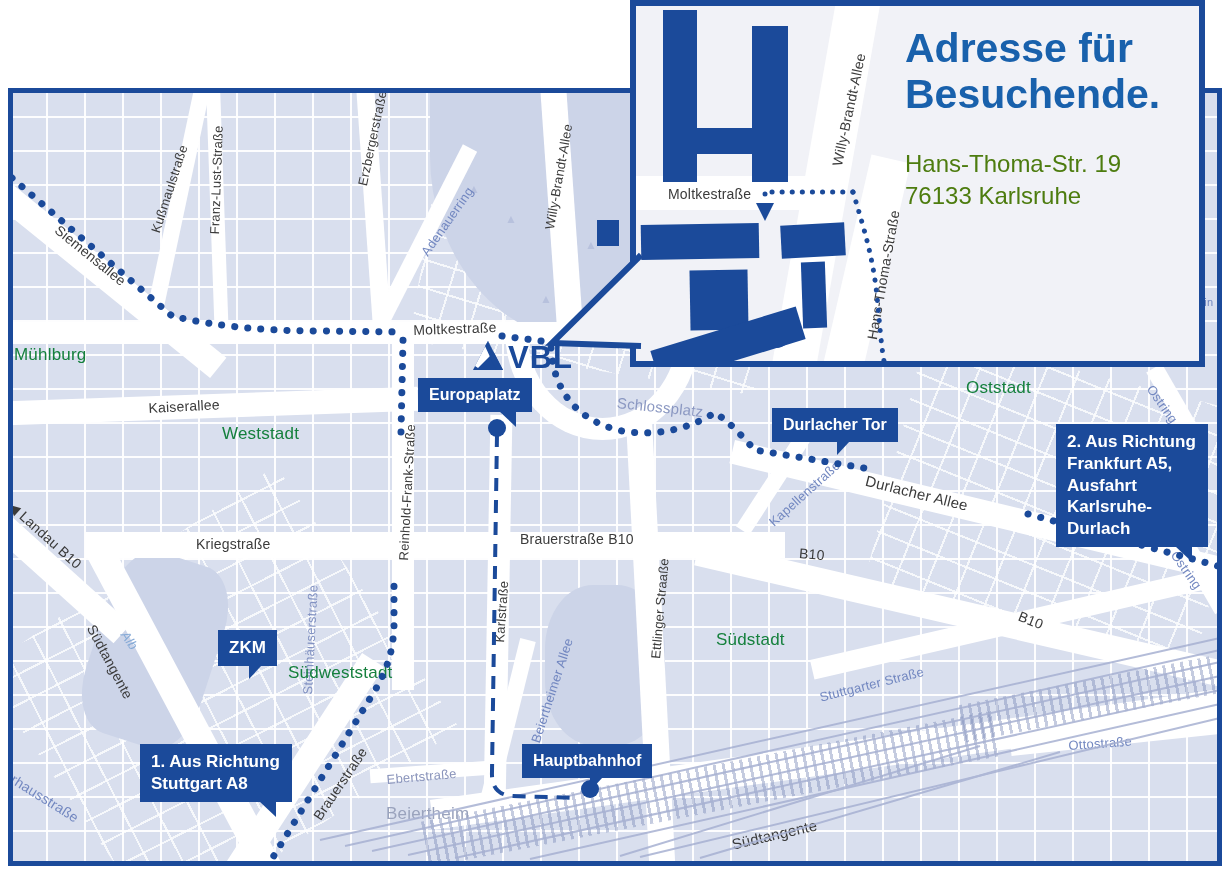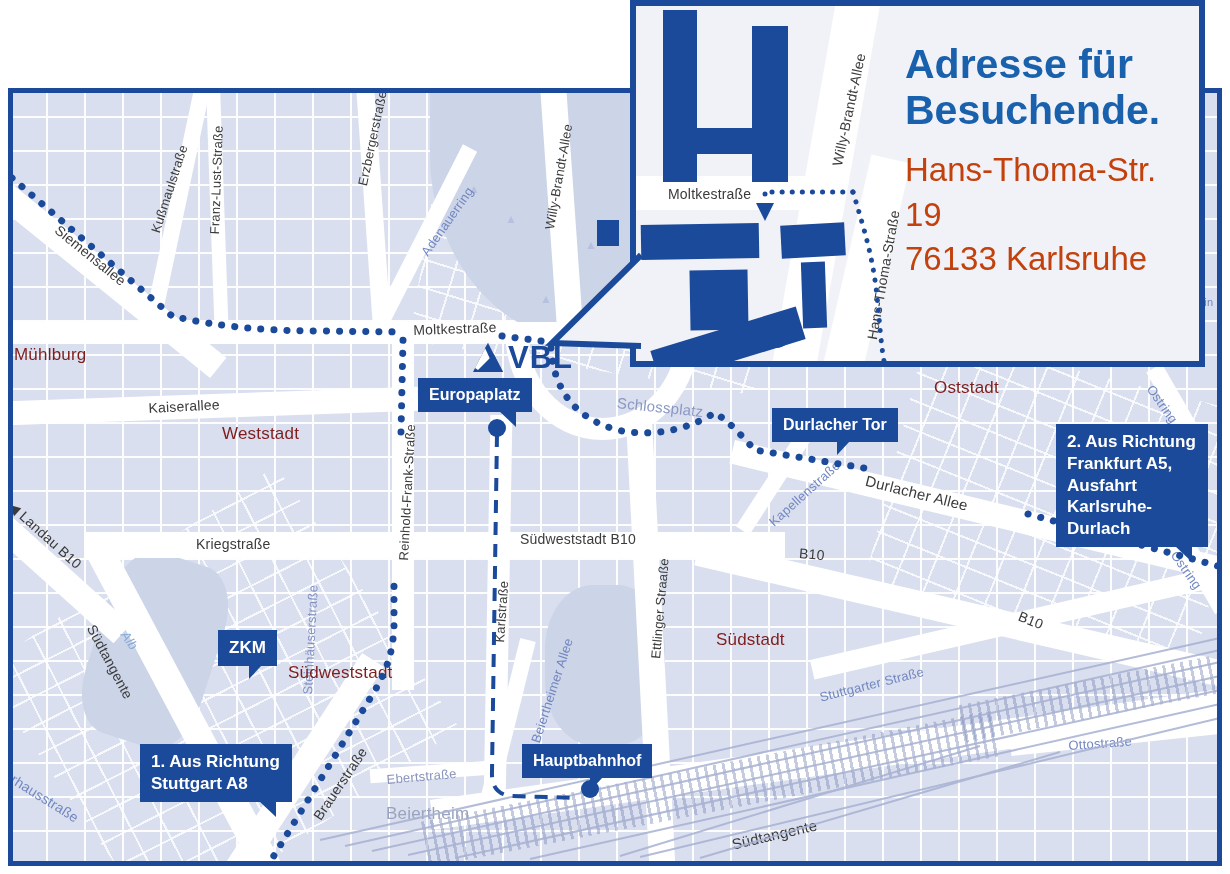--- a/index.html
+++ b/index.html
@@ -22,39 +22,39 @@
   .patch{background-image:
       repeating-linear-gradient(8deg,rgba(255,255,255,.85) 0 2px,transparent 2px 27px),
       repeating-linear-gradient(98deg,rgba(255,255,255,.85) 0 2px,transparent 2px 31px);opacity:.9}
   .park{background:var(--park)}
   .road{background:#fff}
   .arc{border:22px solid #fff;border-top:none;border-radius:0 0 50% 50%/0 0 100% 100%;background:transparent}
   .rail{background:repeating-linear-gradient(90deg,rgba(125,140,185,.45) 0 3px,transparent 3px 9px)}
   .bld{background:var(--p)}
   .st,.stb,.dist,.water,.frag{position:absolute;white-space:nowrap;transform-origin:0 0;font-size:13px;color:#3b3b3b;letter-spacing:.2px}
   .stb{color:#7287c0}
-  .dist{color:#7f1d1d;font-size:17px}
+  .dist{color:#15803d;font-size:17px}
   .water{color:#84a9d6;font-style:italic}
   .frag{color:#7287c0;font-size:11px}
   .tree{position:absolute;color:#b7c1dd;font-size:12px}
   .co{position:absolute;background:var(--p);color:#fff;font-weight:bold;font-size:17px;line-height:1.28;padding:7px 11px;z-index:5}
   .co span{white-space:pre-line}
   .co::after{content:"";position:absolute;width:0;height:0}
   .tail-bl::after{left:16px;bottom:-15px;border-top:16px solid var(--p);border-right:17px solid transparent}
   .tail-br::after{right:16px;bottom:-15px;border-top:16px solid var(--p);border-left:17px solid transparent}
   .tail-bc::after{left:52%;bottom:-13px;border-top:14px solid var(--p);border-right:13px solid transparent}
-  .logo{position:absolute;display:flex;align-items:center;gap:4px;z-index:5}
+  .logo{position:absolute;display:flex;align-items:flex-start;gap:4px;z-index:5}
   .logo b{color:var(--p);font-size:31px;letter-spacing:1px}
   .overlay{position:absolute;inset:0;z-index:4;pointer-events:none}
   .frame{position:absolute;inset:88px 8px 8px 8px;border:5px solid var(--p);z-index:6;pointer-events:none}
   .inset{position:absolute;left:630px;top:0;width:575px;height:367px;background:#f1f2f7;border:6px solid var(--p);z-index:7;overflow:hidden}
   .inset>*{position:absolute}
   .inset .road{background:#fff}
   .inset-title{color:var(--head);font-weight:bold;font-size:41px;line-height:1.12;white-space:pre-line}
-  .inset-addr{color:#c2410c;font-size:33px;line-height:1.35;white-space:pre-line}
+  .inset-addr{color:#4d7c0f;font-size:24px;line-height:1.35;white-space:pre-line}
   .ovtop{position:absolute;inset:0;z-index:8;pointer-events:none}
 </style>
 </head>
 <body>
 
 <div class="stage">
 
   <div class="mapinner">
 
     <div class="tex"></div>
@@ -102,21 +102,21 @@
     <span class="tree" style="left:630px;top:298px">▲</span>
     <span class="tree" style="left:468px;top:182px">▲</span>
 
     <span class="st" style="left:62px;top:222px;font-size:14px;transform:rotate(39deg)">Siemensallee</span>
     <span class="st" style="left:148px;top:230px;transform:rotate(-72deg)">Kußmaulstraße</span>
     <span class="st" style="left:207px;top:234px;transform:rotate(-88deg)">Franz-Lust-Straße</span>
     <span class="st" style="left:355px;top:184px;transform:rotate(-78deg)">Erzbergerstraße</span>
     <span class="st" style="left:413px;top:322px;font-size:14px;transform:rotate(-2deg)">Moltkestraße</span>
     <span class="st" style="left:148px;top:400px;font-size:14px;transform:rotate(-3deg)">Kaiserallee</span>
     <span class="st" style="left:196px;top:536px;font-size:14px">Kriegstraße</span>
-    <span class="st" style="left:520px;top:531px;font-size:14px">Südweststadt B10</span>
+    <span class="st" style="left:520px;top:531px;font-size:14px">Brauerstraße B10</span>
     <span class="st" style="left:800px;top:545px;font-size:14px;transform:rotate(5deg)">B10</span>
     <span class="st" style="left:1022px;top:608px;font-size:14px;transform:rotate(22deg)">B10</span>
     <span class="st" style="left:16px;top:498px;font-size:14px;transform:rotate(42deg)"><span>◀</span> <span>Landau B10</span></span>
     <span class="st" style="left:396px;top:560px;transform:rotate(-87deg)">Reinhold-Frank-Straße</span>
     <span class="st" style="left:492px;top:642px;transform:rotate(-86deg)">Karlstraße</span>
     <span class="st" style="left:648px;top:658px;transform:rotate(-85deg)">Ettlinger Straaße</span>
     <span class="st" style="left:542px;top:228px;transform:rotate(-80deg)">Willy-Brandt-Allee</span>
     <span class="st" style="left:868px;top:472px;font-size:15px;transform:rotate(14deg)">Durlacher Allee</span>
     <span class="st" style="left:310px;top:814px;font-size:14px;transform:rotate(-56deg)">Brauerstraße</span>
     <span class="st" style="left:98px;top:622px;font-size:14px;transform:rotate(62deg)">Südtangente</span>
@@ -132,21 +132,21 @@
     <span class="stb" style="left:300px;top:694px;color:#8292c2;transform:rotate(-87deg)">Steinhäuserstraße</span>
     <span class="stb" style="left:528px;top:740px;transform:rotate(-72deg)">Beiertheimer Allee</span>
     <span class="stb" style="left:-14px;top:752px;font-size:14px;transform:rotate(32deg)">Pulverhausstraße</span>
     <span class="water" style="left:130px;top:628px;transform:rotate(55deg)">Alb</span>
     <span class="frag" style="left:1198px;top:296px">ein</span>
 
     <span class="dist" style="left:14px;top:345px">Mühlburg</span>
     <span class="dist" style="left:222px;top:424px">Weststadt</span>
     <span class="dist" style="left:288px;top:663px">Südweststadt</span>
     <span class="dist" style="left:716px;top:630px">Südstadt</span>
-    <span class="dist" style="left:934px;top:378px">Oststadt</span>
+    <span class="dist" style="left:966px;top:378px">Oststadt</span>
     <span class="dist" style="left:386px;top:804px;color:#9aa3bd">Beiertheim</span>
     <span class="dist" style="left:618px;top:394px;font-size:15px;color:#8b98c2;transform:rotate(6deg)">Schlossplatz</span>
 
     <svg class="overlay" width="1230" height="874" viewBox="0 0 1230 874">
       <g stroke="#a7b1d2" stroke-width="2" opacity="0.85">
         <line x1="320" y1="840" x2="1220" y2="638"></line>
           <line x1="345" y1="846" x2="1220" y2="650"></line>
         <line x1="372" y1="851" x2="1220" y2="662"></line>
           <line x1="408" y1="855" x2="1220" y2="676"></line>
         <line x1="455" y1="858" x2="1220" y2="690"></line>
@@ -200,21 +200,21 @@
     <div class="bld" style="left:61px;top:122px;width:56px;height:26px"></div>
     <div class="bld" style="left:5px;top:218px;width:118px;height:35px;transform:rotate(-1deg)"></div>
     <div class="bld" style="left:145px;top:218px;width:64px;height:33px;transform:rotate(-3deg)"></div>
     <div class="bld" style="left:54px;top:264px;width:58px;height:60px;transform:rotate(-1deg)"></div>
     <div class="bld" style="left:166px;top:256px;width:24px;height:66px;transform:rotate(-2deg)"></div>
     <div class="bld" style="left:124px;top:310px;width:32px;height:32px;border-radius:50%"></div>
     <div class="bld" style="left:16px;top:322px;width:152px;height:34px;transform:rotate(-17deg)"></div>
     <span class="st" style="left:32px;top:180px;font-size:14px">Moltkestraße</span>
     <span class="st" style="left:193px;top:158px;font-size:14px;transform:rotate(-78deg)">Willy-Brandt-Allee</span>
     <span class="st" style="left:228px;top:332px;font-size:14px;transform:rotate(-80deg)">Hans-Thoma-Straße</span>
-    <div class="inset-title" style="left:269px;top:36px;width:290px">Adresse für
+    <div class="inset-title" style="left:269px;top:20px;width:290px">Adresse für
 Besuchende.</div>
     <div class="inset-addr" style="left:269px;top:142px">Hans-Thoma-Str. 19
 76133 Karlsruhe</div>
   </div>
 
   <svg class="ovtop" width="1230" height="874" viewBox="0 0 1230 874">
     <path d="M641,255 L552,343 L641,346 Z" fill="#f1f2f7" stroke="none"></path>
     <path d="M641,255 L552,343 L641,346" fill="none" stroke="#1b4a9a" stroke-width="6"></path>
     <g stroke="#1b4a9a" fill="none" stroke-linecap="round" stroke-width="5" stroke-dasharray="0.1 10">
       <path d="M772,192 L853,192"></path>

